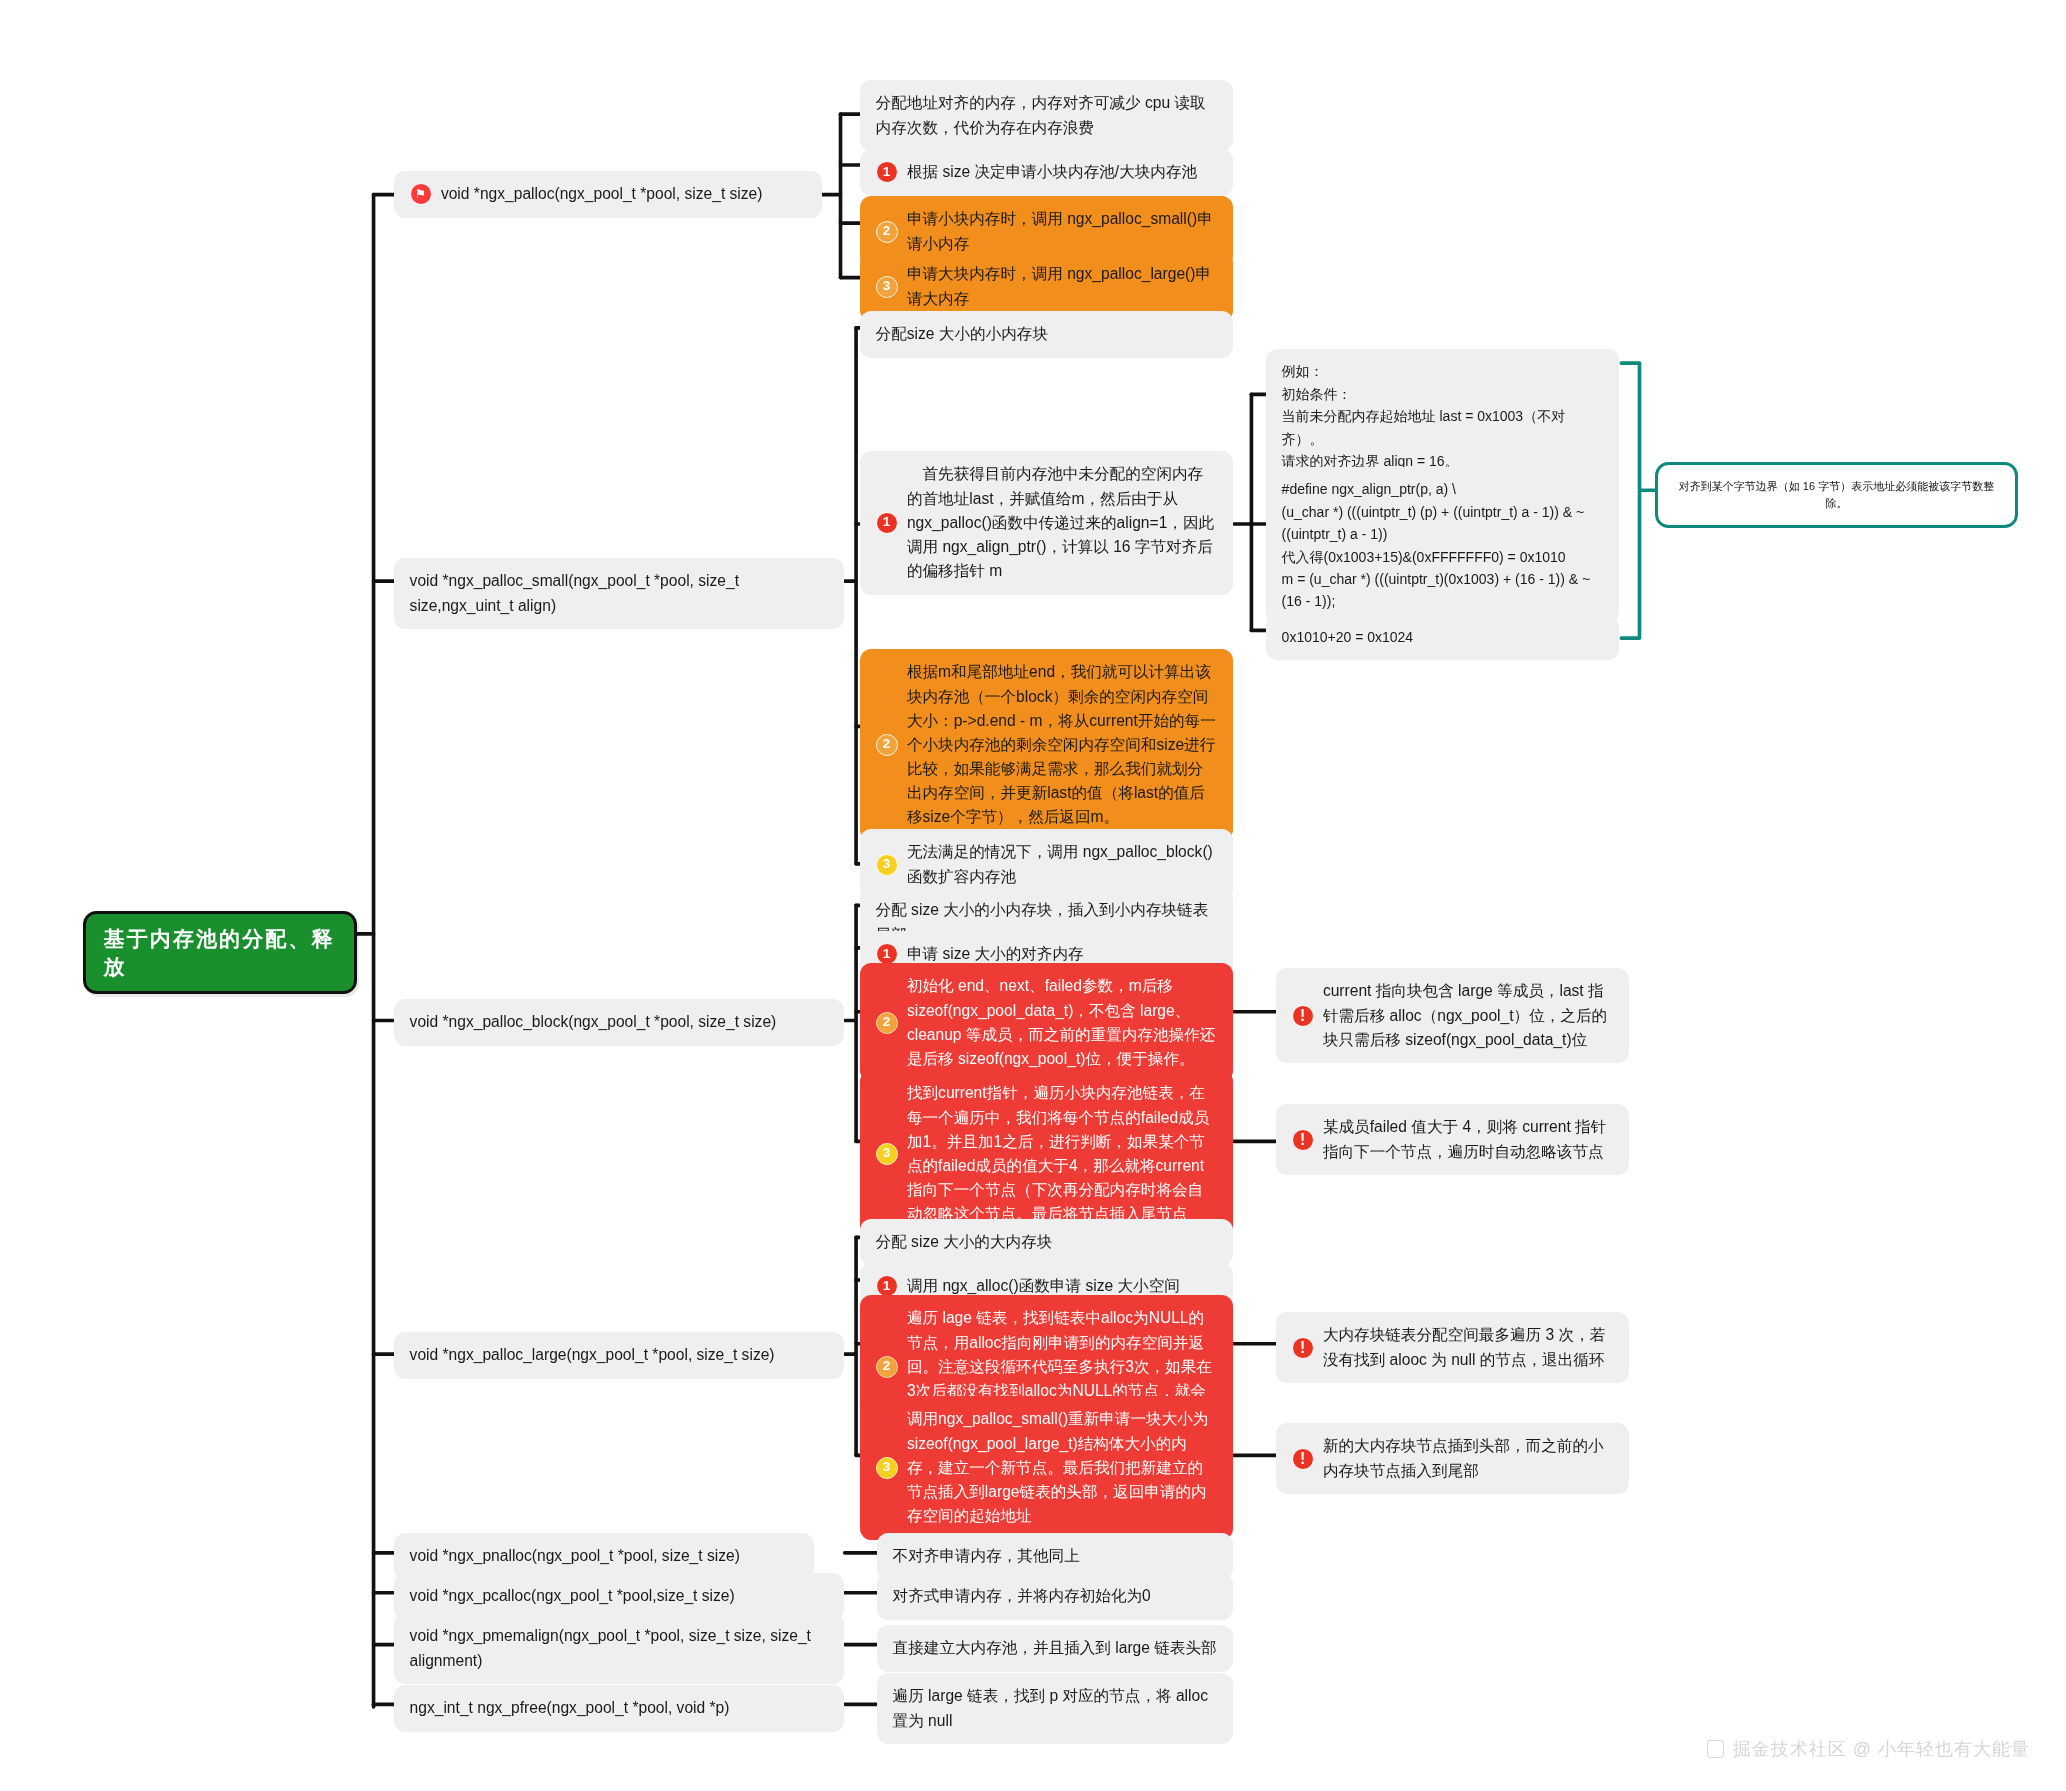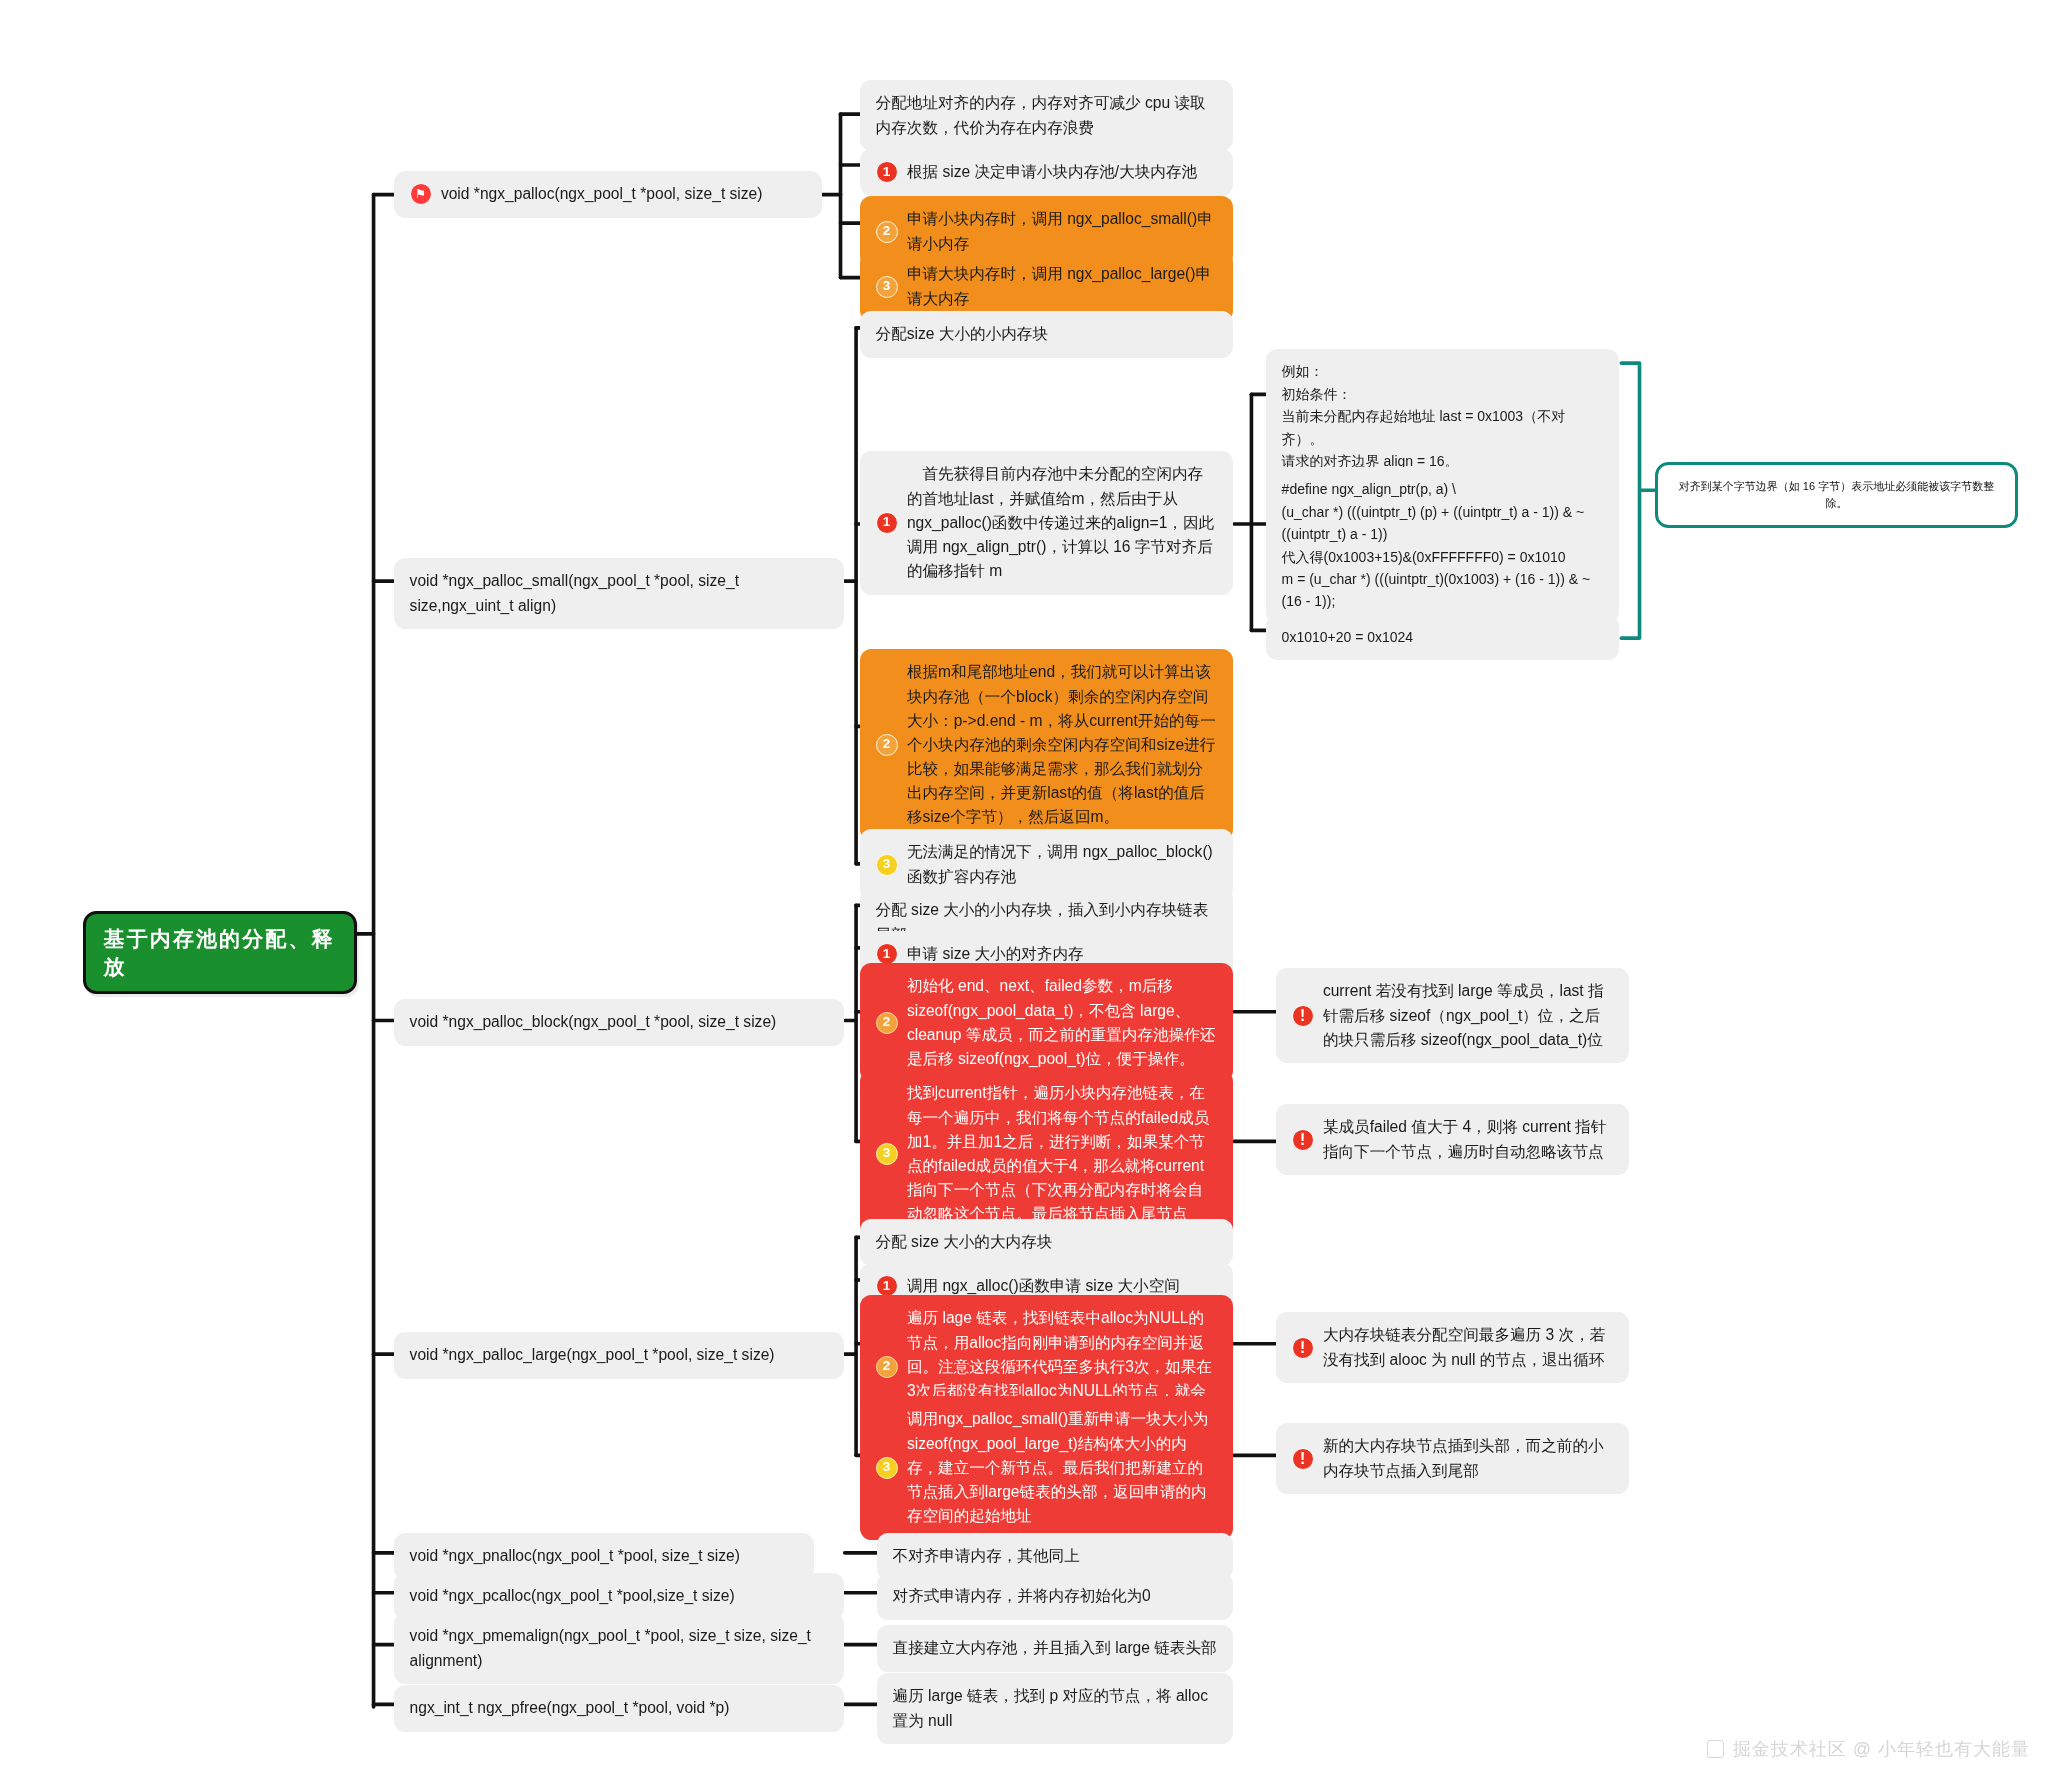--- a/index.html
+++ b/index.html
@@ -266,21 +266,21 @@
     <span class="txt">初始化 end、next、failed参数，m后移 sizeof(ngx_pool_data_t)，不包含 large、cleanup 等成员，而之前的重置内存池操作还是后移 sizeof(ngx_pool_t)位，便于操作。</span>
   </div>
 
   <div class="node red" style="left:860px;top:1070px;width:373px;">
     <span class="badge b-yellow">3</span>
     <span class="txt">找到current指针，遍历小块内存池链表，在每一个遍历中，我们将每个节点的failed成员加1。并且加1之后，进行判断，如果某个节点的failed成员的值大于4，那么就将current指向下一个节点（下次再分配内存时将会自动忽略这个节点。最后将节点插入尾节点</span>
   </div>
 
   <div class="node gray" style="left:1276px;top:968px;width:353px;">
     <span class="badge b-excl">!</span>
-    <span class="txt">current 若没有找到 large 等成员，last 指针需后移 sizeof（ngx_pool_t）位，之后的块只需后移 sizeof(ngx_pool_data_t)位</span>
+    <span class="txt">current 指向块包含 large 等成员，last 指针需后移 alloc（ngx_pool_t）位，之后的块只需后移 sizeof(ngx_pool_data_t)位</span>
   </div>
 
   <div class="node gray" style="left:1276px;top:1104px;width:353px;">
     <span class="badge b-excl">!</span>
     <span class="txt">某成员failed 值大于 4，则将 current 指针指向下一个节点，遍历时自动忽略该节点</span>
   </div>
 
   <div class="node gray" style="left:394px;top:1332px;width:450px;">
     <span class="txt">void *ngx_palloc_large(ngx_pool_t *pool, size_t size)</span>
   </div>

